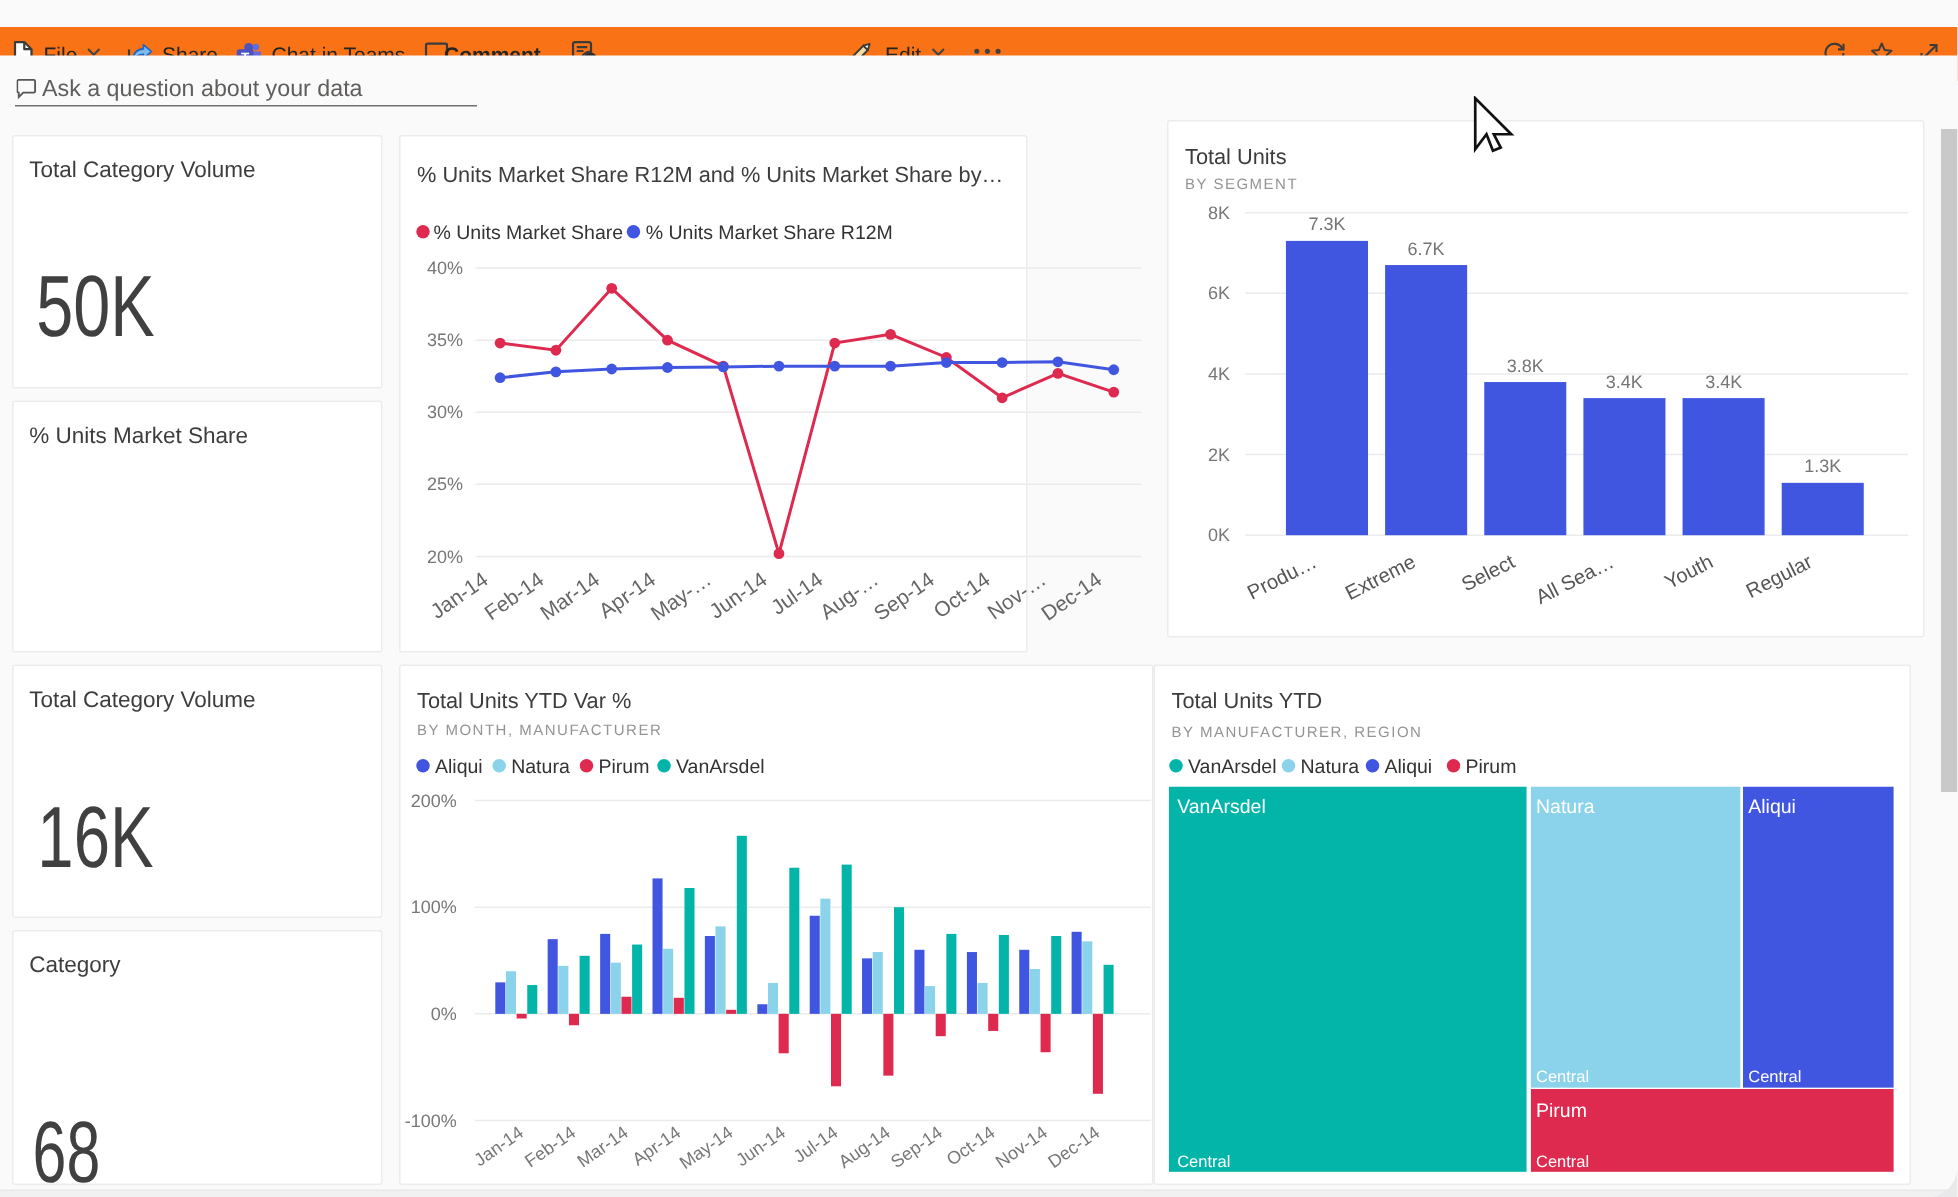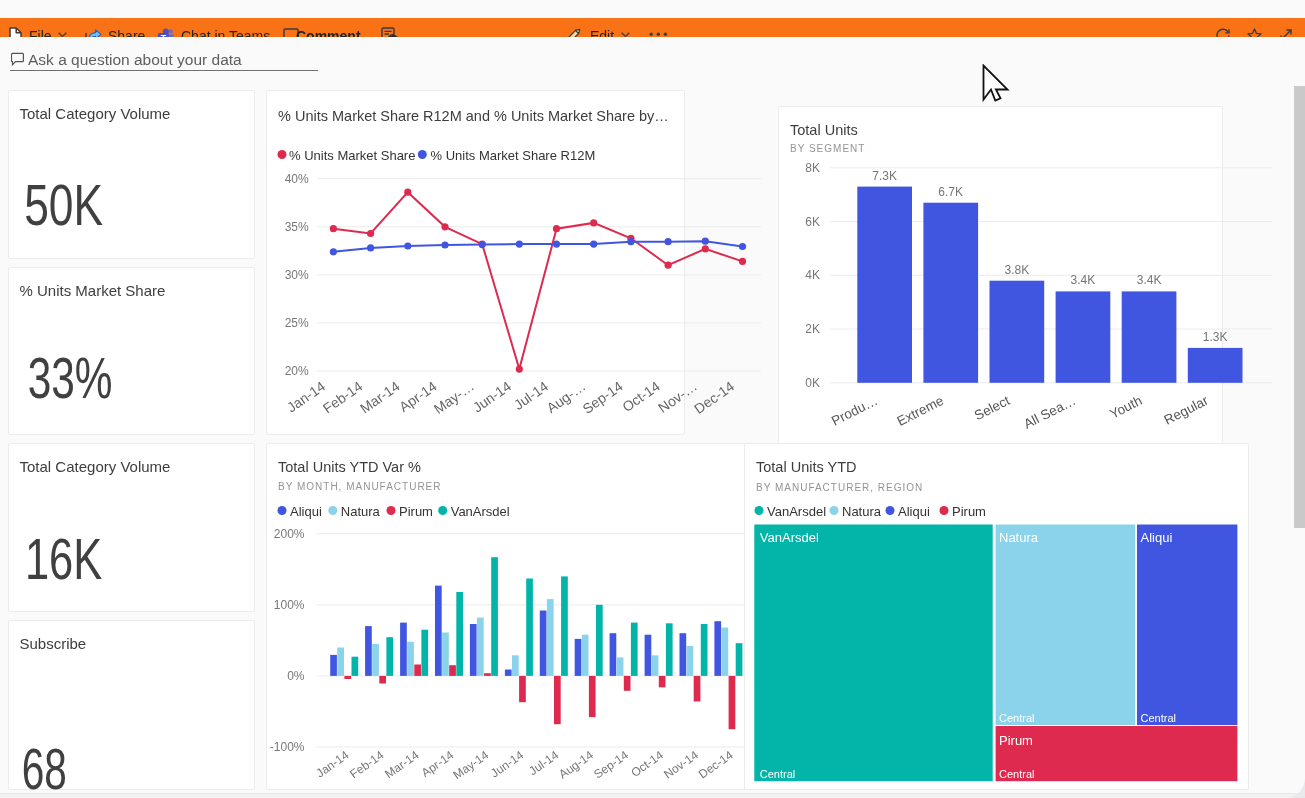--- a/index.html
+++ b/index.html
@@ -101,28 +101,27 @@
     <div id="qtext">Ask a question about your data</div>
     <div id="qline"></div>
   </div>
 
   <div class="card" style="left:8px; top:90px; width:247px; height:169px;">
     <div class="ctitle">Total Category Volume</div>
     <div class="bignum" style="top:84.6px;"><span>50K</span></div>
   </div>
   <div class="card" style="left:8px; top:267px; width:247px; height:168px;">
     <div class="ctitle">% Units Market Share</div>
-    <div class="bignum" style="top:80.5px;"><span style="transform:scaleX(0.73)">33%</span></div>
   </div>
   <div class="card" style="left:8px; top:443px; width:247px; height:169px;">
     <div class="ctitle">Total Category Volume</div>
     <div class="bignum" style="top:85.8px;"><span style="transform:scaleX(0.75)">16K</span></div>
   </div>
   <div class="card" style="left:8px; top:620px; width:247px; height:170px;">
-    <div class="ctitle">Subscribe</div>
+    <div class="ctitle">Category</div>
     <div class="bignum" style="top:83.8px;margin-top:35px;"><span style="transform:scaleX(0.70)">68</span></div>
   </div>
 
   <div class="card" style="left:266px; top:90px; width:419px; height:345px;">
     <svg id="linechart" width="501" height="343" viewBox="0 0 501 343">
 <text x="11" y="30" font-size="14.5" fill="#3d3d3d">% Units Market Share R12M and % Units Market Share by…</text>
 <circle cx="15" cy="63.5" r="4.5" fill="#de2a4e"></circle>
 <text x="22" y="68.5" font-size="13" fill="#333333">% Units Market Share</text>
 <circle cx="155.3" cy="63.5" r="4.5" fill="#4156e0"></circle>
 <text x="163.5" y="68.5" font-size="13" fill="#333333">% Units Market Share R12M</text>
@@ -170,21 +169,21 @@
 <text transform="translate(245.3,297.5) rotate(-35)" font-size="14" fill="#666" text-anchor="end">Jun-14</text>
 <text transform="translate(282.5,297.5) rotate(-35)" font-size="14" fill="#666" text-anchor="end">Jul-14</text>
 <text transform="translate(319.7,297.5) rotate(-35)" font-size="14" fill="#666" text-anchor="end">Aug-…</text>
 <text transform="translate(356.9,297.5) rotate(-35)" font-size="14" fill="#666" text-anchor="end">Sep-14</text>
 <text transform="translate(394.1,297.5) rotate(-35)" font-size="14" fill="#666" text-anchor="end">Oct-14</text>
 <text transform="translate(431.3,297.5) rotate(-35)" font-size="14" fill="#666" text-anchor="end">Nov-…</text>
 <text transform="translate(468.5,297.5) rotate(-35)" font-size="14" fill="#666" text-anchor="end">Dec-14</text>
 </svg>
   </div>
 
-  <div class="card" style="left:778px; top:106px; width:445px; height:345px;">
+  <div class="card" style="left:778px; top:80px; width:505px; height:345px;">
     <svg id="barchart" width="503" height="343" viewBox="0 0 503 343">
 <text x="11" y="28" font-size="14.5" fill="#3d3d3d">Total Units</text>
 <text x="11" y="45" font-size="10" letter-spacing="1" fill="#949494">BY SEGMENT</text>
 <line x1="51" y1="275.8" x2="493" y2="275.8" stroke="#ebebeb" stroke-width="1"></line>
 <text x="41" y="279.8" font-size="12" fill="#777777" text-anchor="end">0K</text>
 <line x1="51" y1="222.0" x2="493" y2="222.0" stroke="#ebebeb" stroke-width="1"></line>
 <text x="41" y="226.0" font-size="12" fill="#777777" text-anchor="end">2K</text>
 <line x1="51" y1="168.3" x2="493" y2="168.3" stroke="#ebebeb" stroke-width="1"></line>
 <text x="41" y="172.3" font-size="12" fill="#777777" text-anchor="end">4K</text>
 <line x1="51" y1="114.5" x2="493" y2="114.5" stroke="#ebebeb" stroke-width="1"></line>
@@ -288,21 +287,21 @@
 <rect x="433.8" y="180.0" width="6.7" height="51.9" fill="#03b5a9"></rect>
 <text transform="translate(432.1,312.9) rotate(-35)" font-size="12" fill="#777" text-anchor="end">Nov-14</text>
 <rect x="447.4" y="177.2" width="6.7" height="54.7" fill="#4156e0"></rect>
 <rect x="454.5" y="183.6" width="6.7" height="48.3" fill="#8ad3ea"></rect>
 <rect x="461.6" y="231.9" width="6.7" height="53.3" fill="#de2a4e"></rect>
 <rect x="468.7" y="199.2" width="6.7" height="32.7" fill="#03b5a9"></rect>
 <text transform="translate(467.0,312.9) rotate(-35)" font-size="12" fill="#777" text-anchor="end">Dec-14</text>
 </svg>
   </div>
 
-  <div class="card" style="left:744px; top:443px; width:505px; height:347px;">
+  <div class="card" style="left:769px; top:443px; width:505px; height:347px;">
     <svg id="treemap" width="503" height="345" viewBox="0 0 503 345">
 <text x="11" y="28" font-size="14.5" fill="#3d3d3d">Total Units YTD</text>
 <text x="11" y="47" font-size="10" letter-spacing="1" fill="#949494">BY MANUFACTURER, REGION</text>
 <circle cx="14" cy="66.5" r="4.5" fill="#03b5a9"></circle>
 <text x="22" y="71.5" font-size="13" fill="#333333">VanArsdel</text>
 <circle cx="89" cy="66.5" r="4.5" fill="#8ad3ea"></circle>
 <text x="97" y="71.5" font-size="13" fill="#333333">Natura</text>
 <circle cx="145" cy="66.5" r="4.5" fill="#4156e0"></circle>
 <text x="153" y="71.5" font-size="13" fill="#333333">Aliqui</text>
 <circle cx="199" cy="66.5" r="4.5" fill="#de2a4e"></circle>

